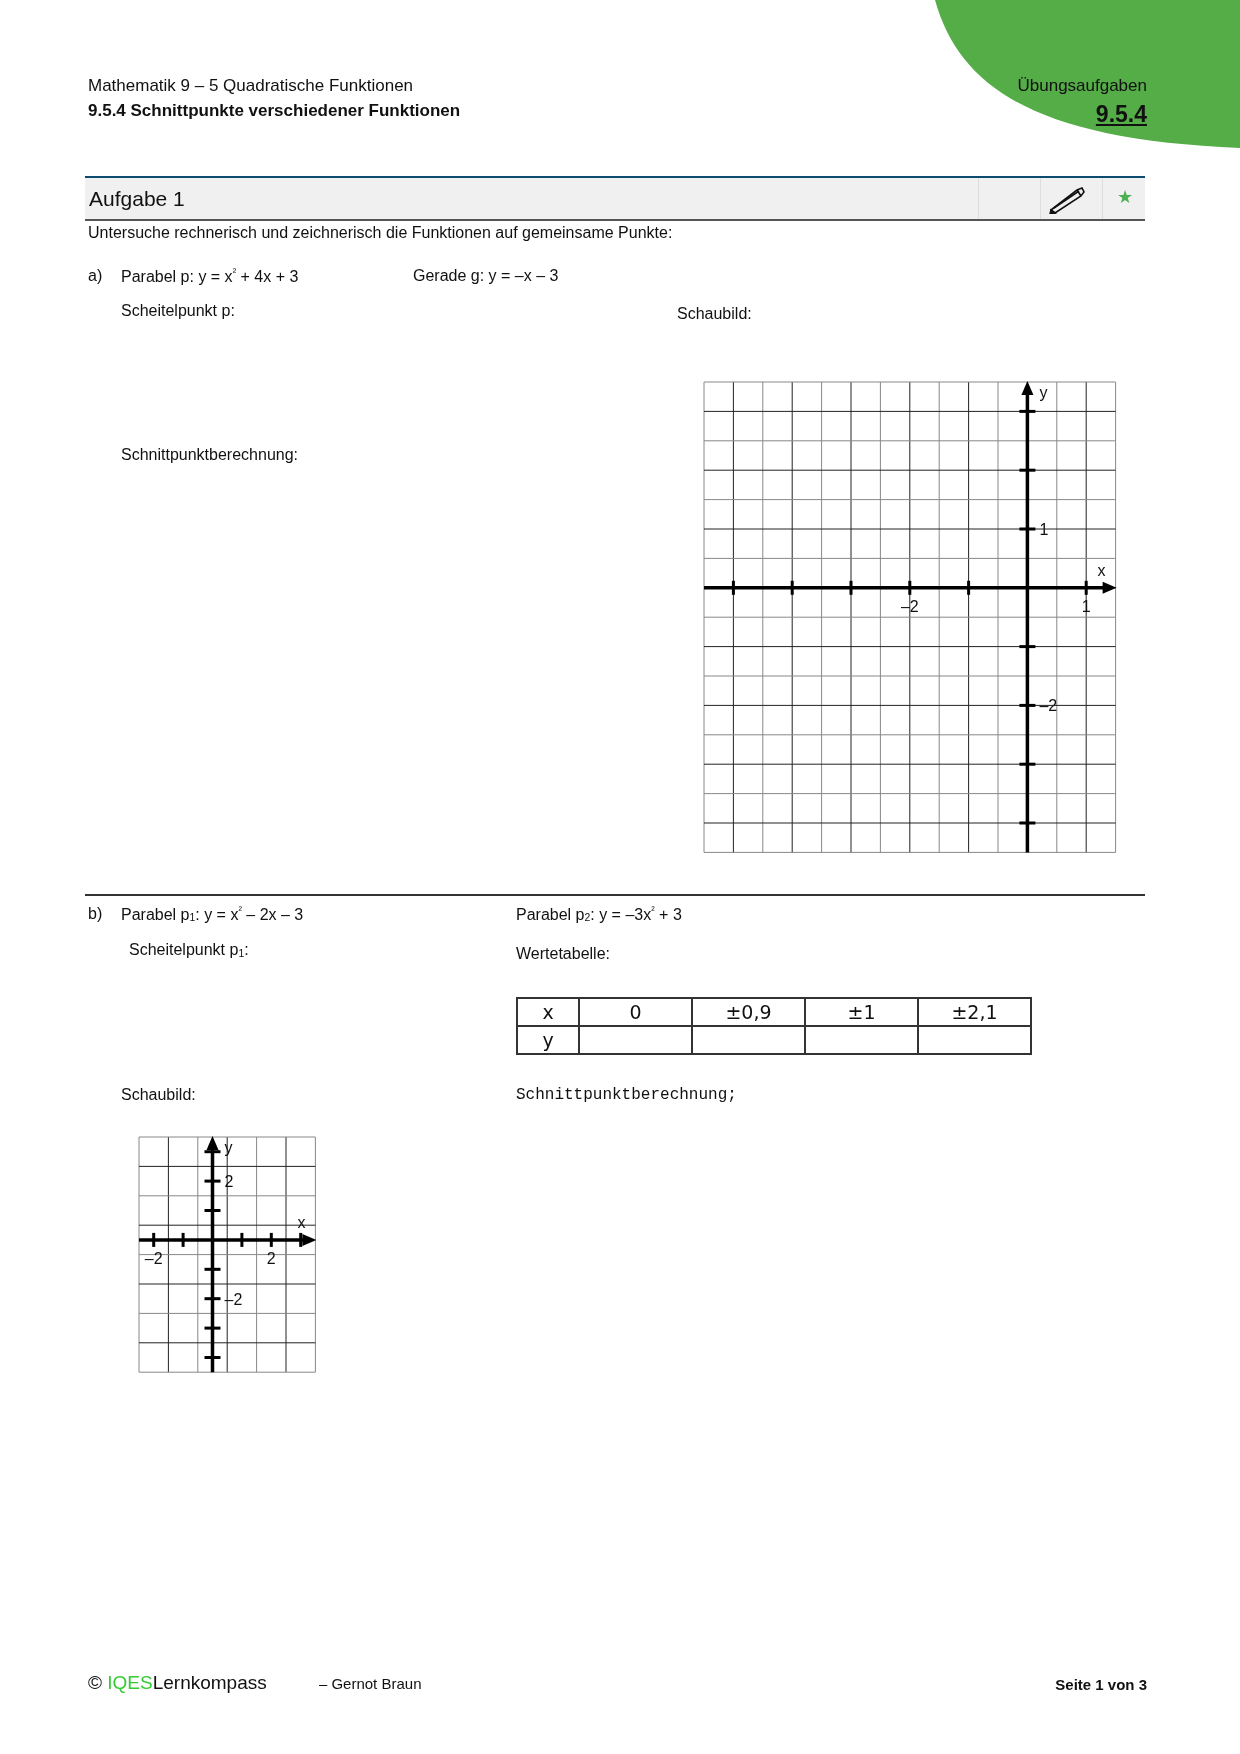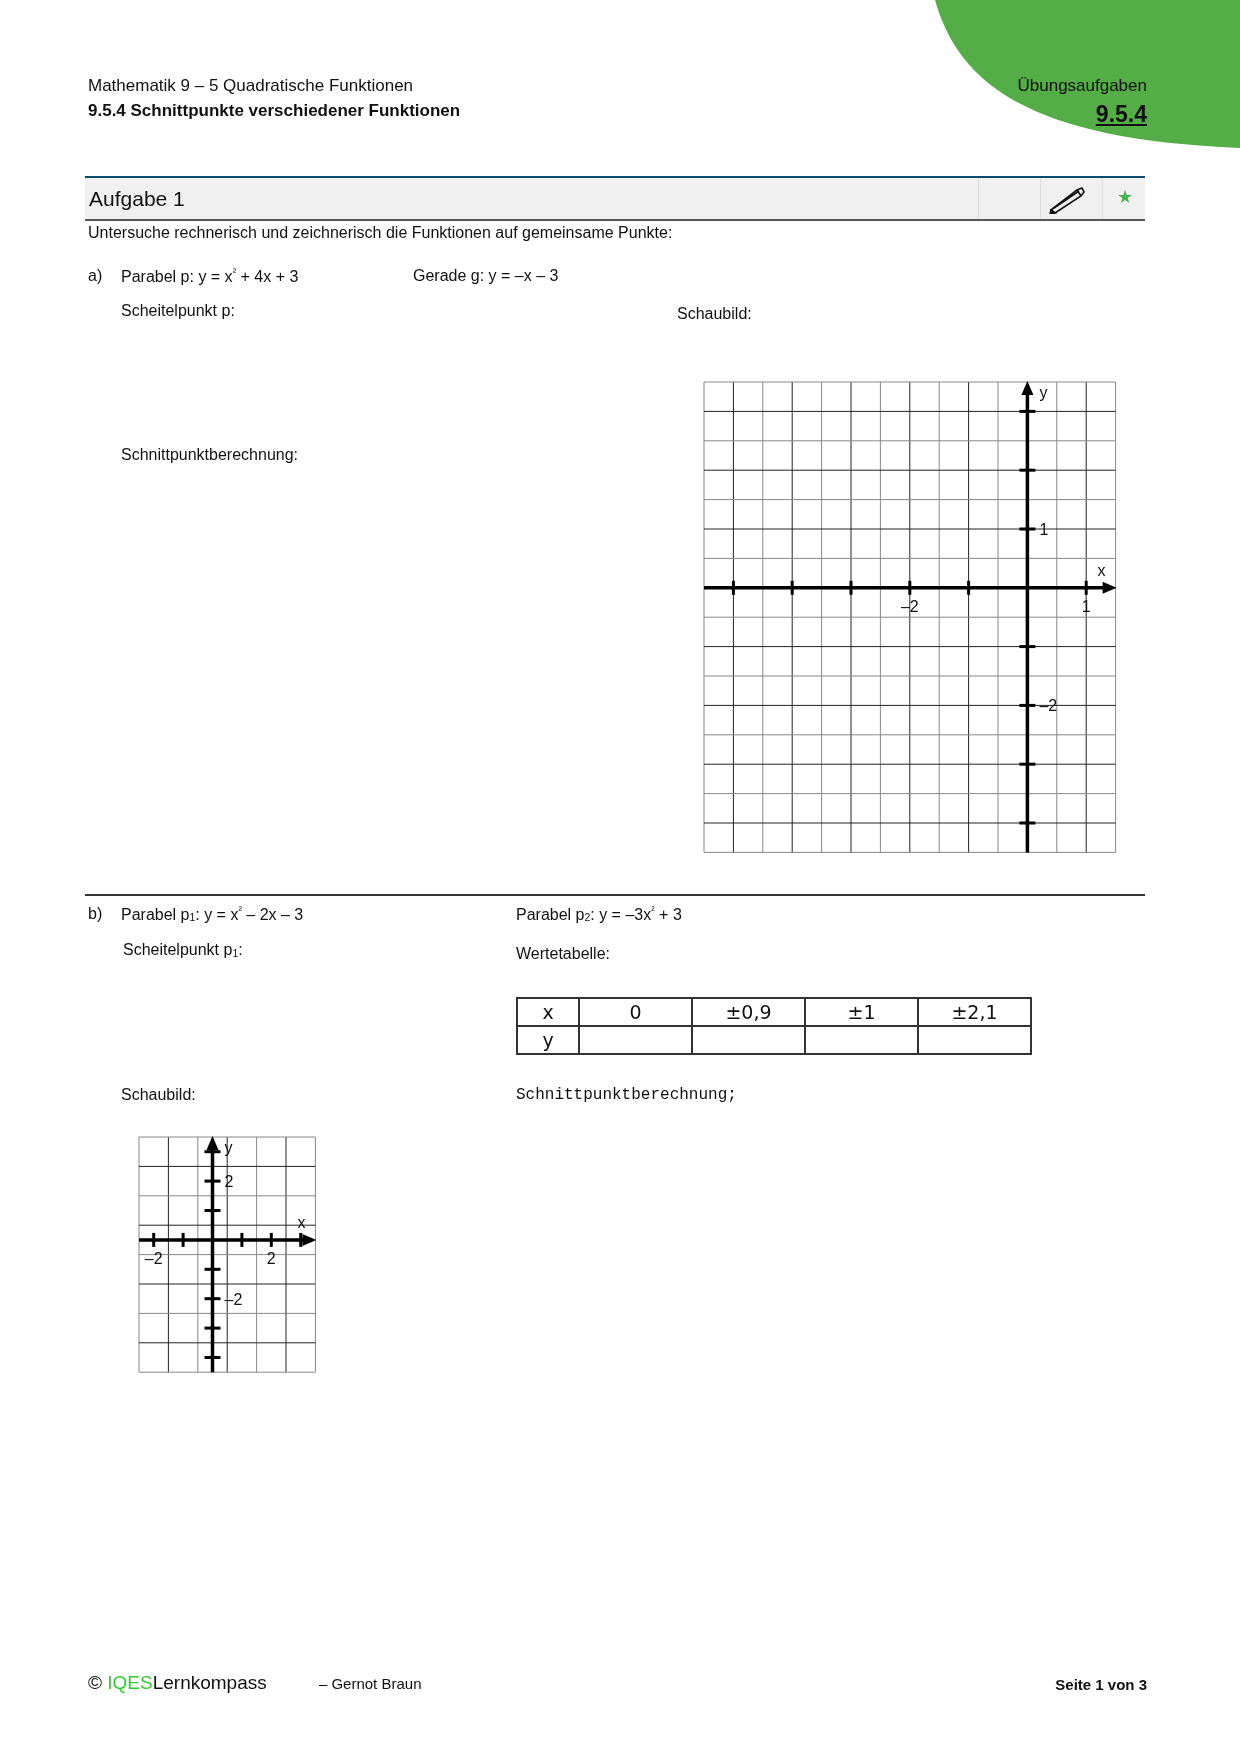--- a/index.html
+++ b/index.html
@@ -143,21 +143,21 @@
     <text x="349.4" y="341.4" text-anchor="start">–2</text>
     <text x="411.59999999999997" y="205.79999999999998" text-anchor="middle">x</text>
     <text x="349.4" y="28">y</text>
   </svg>
 
 <div class="divider"></div>
 
 <div class="t" style="left:88px; top:905px;">b)</div>
 <div class="t" style="left:121px; top:905px;"><span>Parabel p</span><sub>1</sub><span>: y = x</span><sup>²</sup><span> – 2x – 3</span></div>
 <div class="t" style="left:516px; top:905px;"><span>Parabel p</span><sub>2</sub><span>: y = –3x</span><sup>²</sup><span> + 3</span></div>
-<div class="t" style="left:123px; top:941px;text-align:center;"><span>Scheitelpunkt p</span><sub>1</sub><span>:</span></div>
+<div class="t" style="left:129px; top:941px;text-align:center;"><span>Scheitelpunkt p</span><sub>1</sub><span>:</span></div>
 <div class="t" style="left:516px; top:945px;">Wertetabelle:</div>
 
 <table class="wt">
   <tbody>
       <tr>
     <td class="hd">x</td>
     <td class="c">0</td>
     <td class="c">±0,9</td>
     <td class="c">±1</td>
     <td class="c">±2,1</td>

